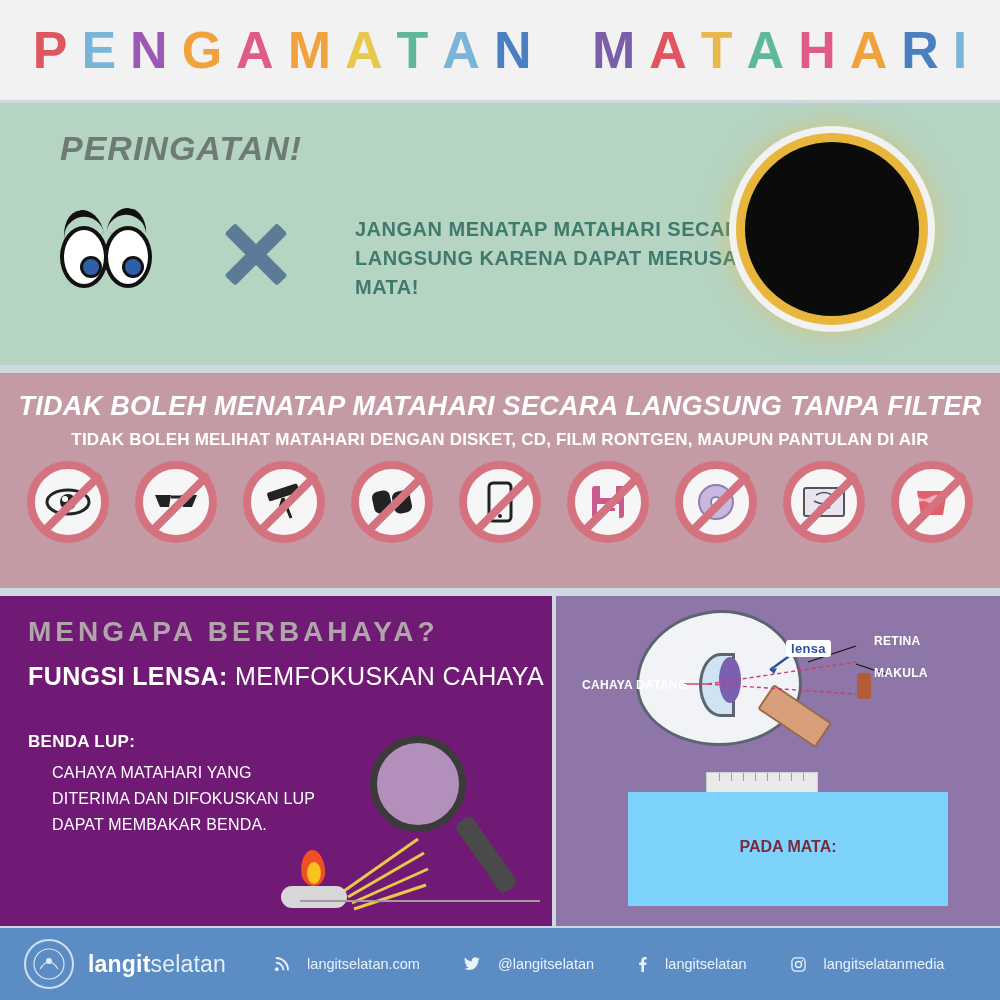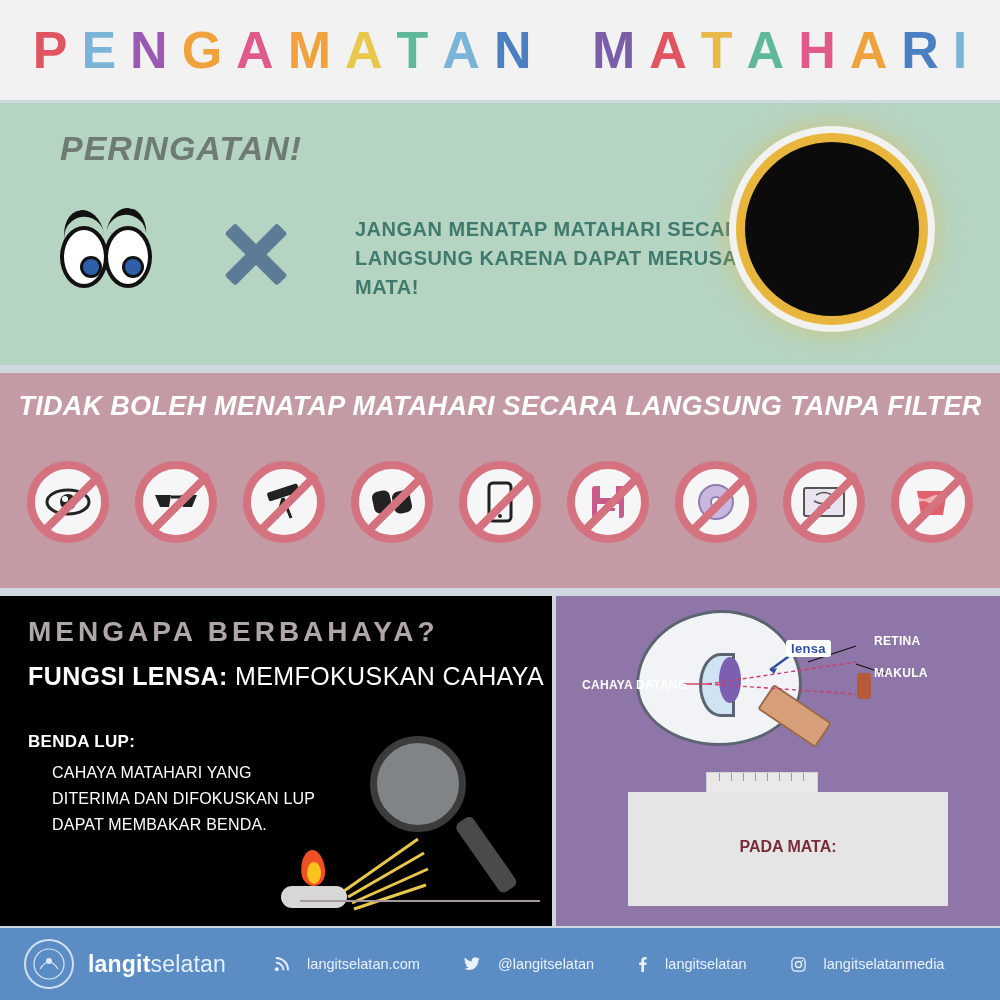--- a/index.html
+++ b/index.html
@@ -99,21 +99,21 @@
   }
   .no .slash{
     position:absolute;left:-3px;top:30px;width:80px;height:8px;background:#d4737f;
     transform:rotate(-45deg);border-radius:2px;
   }
   .no svg{display:block;}
 
   
   .why{
     position:absolute;left:0;top:596px;width:552px;height:330px;
-    background:#000000;
+    background:#701a75;
   }
   .why .q{
     position:absolute;left:28px;top:20px;margin:0;color:#b0a6a9;
     font-size:28px;font-weight:700;letter-spacing:4px;
   }
   .why .lensa{
     position:absolute;left:28px;top:66px;margin:0;color:#fff;
     font-size:25px;font-weight:400;letter-spacing:.4px;
   }
   .why .lensa b{font-weight:700;}
@@ -172,21 +172,21 @@
     position:absolute;left:218px;top:60px;width:14px;height:26px;background:#b35a36;border-radius:4px;
   }
   .nerve{
     position:absolute;left:218px;top:88px;width:66px;height:26px;background:#d8a07a;
     border:2px solid #9a6a4a;transform:rotate(34deg);transform-origin:top left;border-radius:3px;
   }
   .lbl{position:absolute;color:#fff;font-size:12px;font-weight:700;letter-spacing:.3px;}
   .lbl.lensa-lbl{color:#2e4fa0;background:#fff;padding:1px 5px;border-radius:3px;font-size:13px;}
   .eyepanel svg.anno{position:absolute;left:0;top:0;width:444px;height:200px;}
   .matabox{
-    position:absolute;left:72px;top:196px;width:320px;height:114px;background:#e5e5e5;
+    position:absolute;left:72px;top:196px;width:320px;height:114px;background:#7dd3fc;
     display:flex;flex-direction:column;align-items:center;justify-content:center;
   }
   .matabox .t{color:#7a2b3a;font-size:16px;font-weight:700;margin-bottom:4px;}
   .matabox .b{color:#3a2630;font-size:14.5px;line-height:22px;text-align:center;font-weight:400;}
   .ruler{position:absolute;left:150px;top:176px;width:110px;height:22px;background:#e9e9ea;border:1px solid #cfcfd2;}
   .ruler i{position:absolute;top:0;width:1px;height:8px;background:#9aa0a6;}
 
   
   .footer{
     position:absolute;left:0;top:928px;width:1000px;height:72px;
@@ -252,20 +252,21 @@
         <i></i>
       </div>
 
     <div class="warn-text">JANGAN MENATAP MATAHARI SECARA LANGSUNG KARENA DAPAT MERUSAK MATA!</div>
 
     <div class="eclipse"></div>
   </div>
 
   <div class="band">
     <h3>TIDAK BOLEH MENATAP MATAHARI SECARA LANGSUNG TANPA FILTER</h3>
+    <h4>TIDAK BOLEH MELIHAT MATAHARI DENGAN DISKET, CD, FILM RONTGEN, MAUPUN PANTULAN DI AIR</h4>
 
     <div class="icons">
 
       <div class="no">
         <svg width="46" height="30" viewBox="0 0 46 30">
             <ellipse cx="23" cy="15" rx="21" ry="12" fill="none" stroke="#222" stroke-width="3"></ellipse>
             <circle cx="23" cy="15" r="8" fill="#222"></circle>
             <circle cx="20" cy="12" r="3" fill="#fff"></circle>
           </svg>
         <span class="slash"></span>

